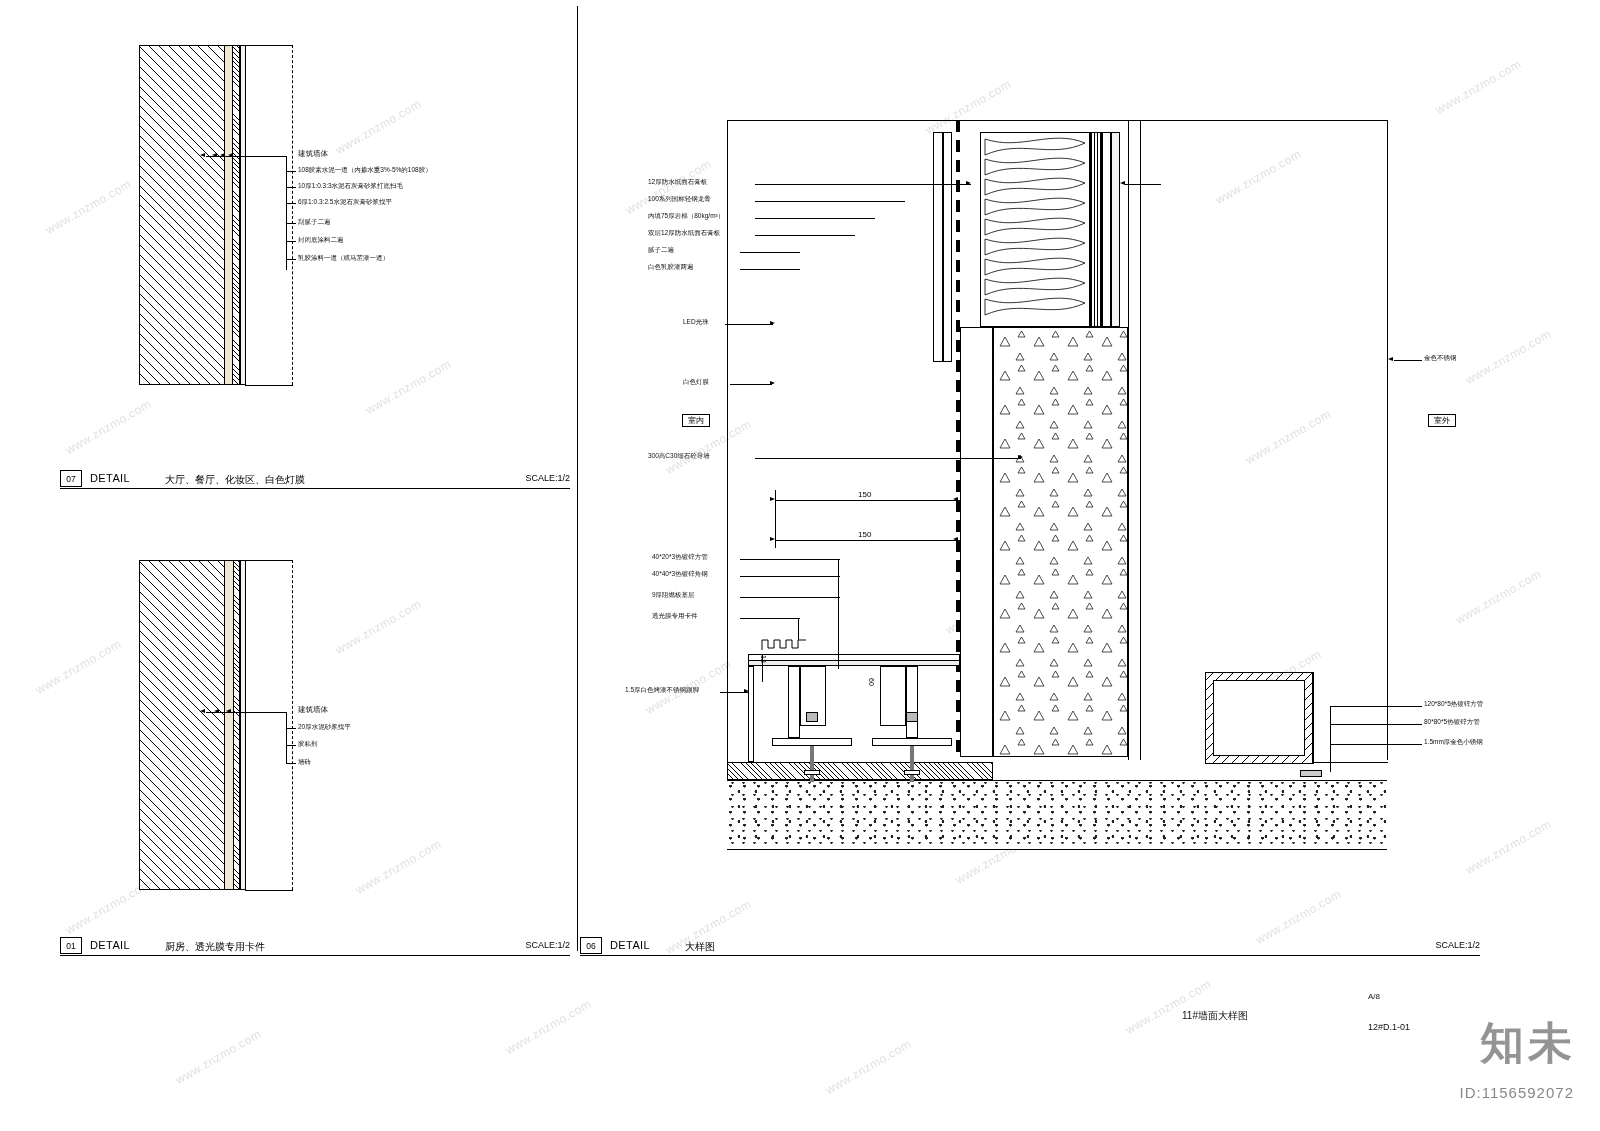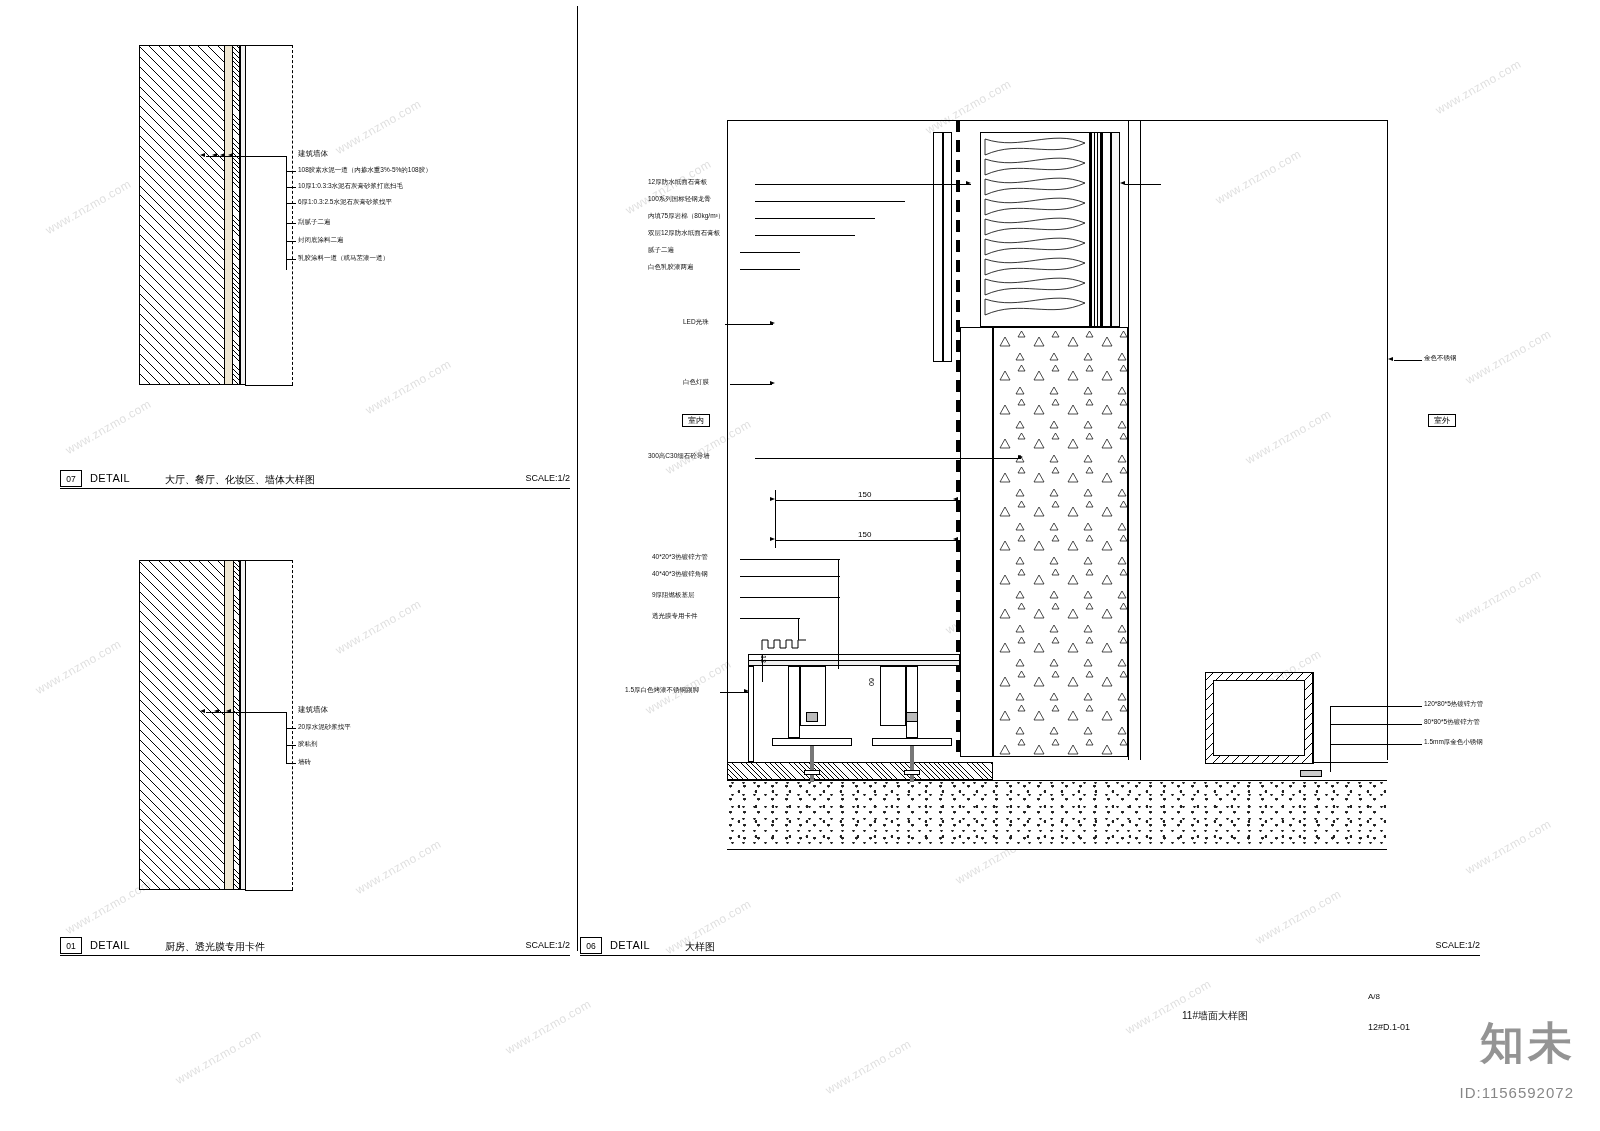--- a/index.html
+++ b/index.html
@@ -223,21 +223,21 @@
     <div class="lbl lbl-sm" style="left:298px; top:182px;">10厚1:0.3:3水泥石灰膏砂浆打底扫毛</div>
     <div class="lbl lbl-sm" style="left:298px; top:198px;">6厚1:0.3:2.5水泥石灰膏砂浆找平</div>
     <div class="lbl lbl-sm" style="left:298px; top:218px;">刮腻子二遍</div>
     <div class="lbl lbl-sm" style="left:298px; top:236px;">封闭底涂料二遍</div>
     <div class="lbl lbl-sm" style="left:298px; top:254px;">乳胶涂料一道（或马苤漆一道）</div>
   </div>
 
   <div class="titlebar" style="left:60px; top:470px; width:510px;">
     <div class="numbox">07</div>
     <div class="detail">DETAIL</div>
-    <div class="dname" style="left:105px;">大厅、餐厅、化妆区、墙体大样图</div>
+    <div class="dname" style="left:105px;">大厅、餐厅、化妆区、白色灯膜</div>
     <div class="scale">SCALE:1/2</div>
     <div class="rule"></div>
   </div>
 
   <div>
     <div class="abs hatch-diag" style="left:139px; top:560px; width:86px; height:330px;
          border:1px solid #000;"></div>
     <div class="abs fill-tan" style="left:225px; top:560px; width:9px; height:330px;
          border-top:1px solid #000;border-bottom:1px solid #000;border-right:1px solid #000;"></div>
     <div class="abs hatch-dense" style="left:234px; top:560px; width:6px; height:330px;

